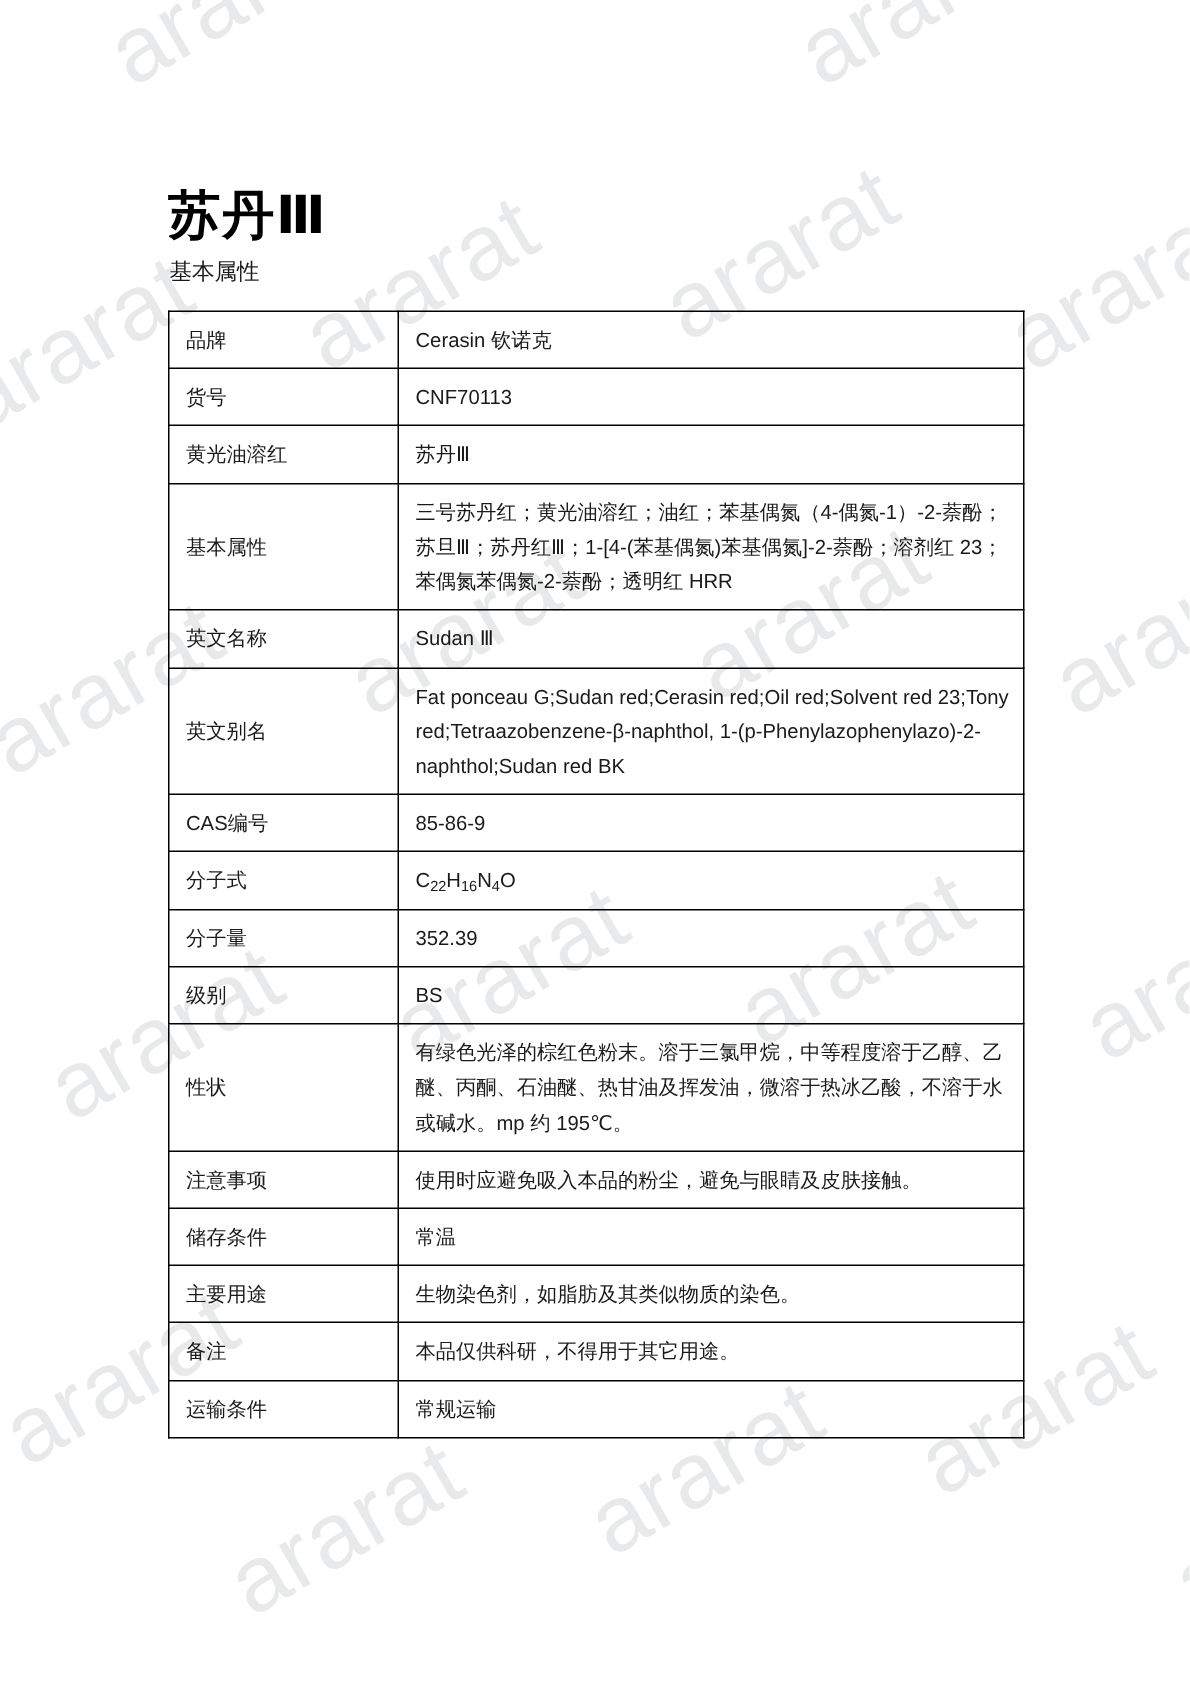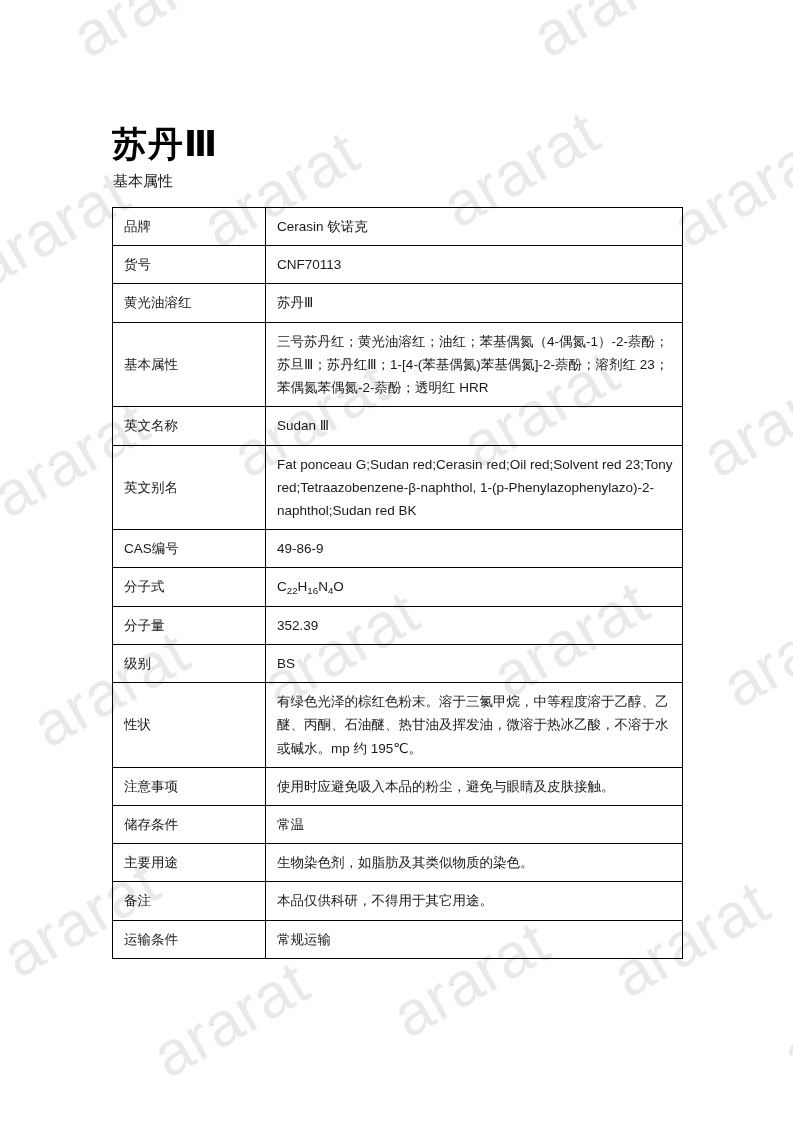--- a/index.html
+++ b/index.html
@@ -155,21 +155,21 @@
         <tr>
           <td class="label-cell">英文名称</td>
           <td class="value-cell">Sudan  Ⅲ</td>
         </tr>
         <tr>
           <td class="label-cell">英文别名</td>
           <td class="value-cell">Fat ponceau G;Sudan red;Cerasin red;Oil red;Solvent red 23;Tony red;Tetraazobenzene-β-naphthol, 1-(p-Phenylazophenylazo)-2-naphthol;Sudan red BK</td>
         </tr>
         <tr>
           <td class="label-cell">CAS编号</td>
-          <td class="value-cell">49-86-9</td>
+          <td class="value-cell">85-86-9</td>
         </tr>
         <tr>
           <td class="label-cell">分子式</td>
           <td class="value-cell">C<sub>22</sub>H<sub>16</sub>N<sub>4</sub>O</td>
         </tr>
         <tr>
           <td class="label-cell">分子量</td>
           <td class="value-cell">352.39</td>
         </tr>
         <tr>

